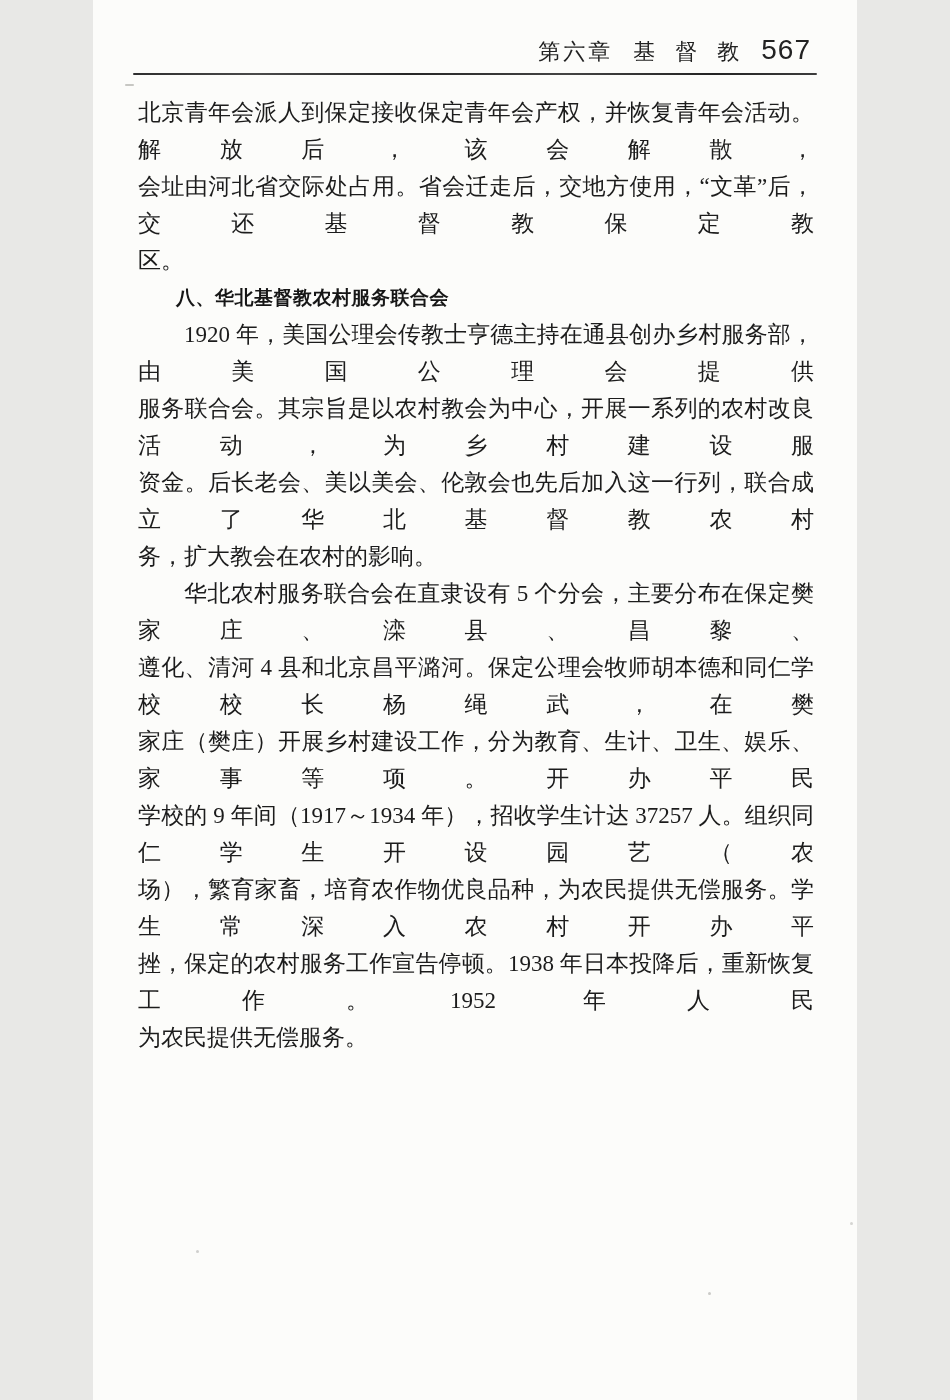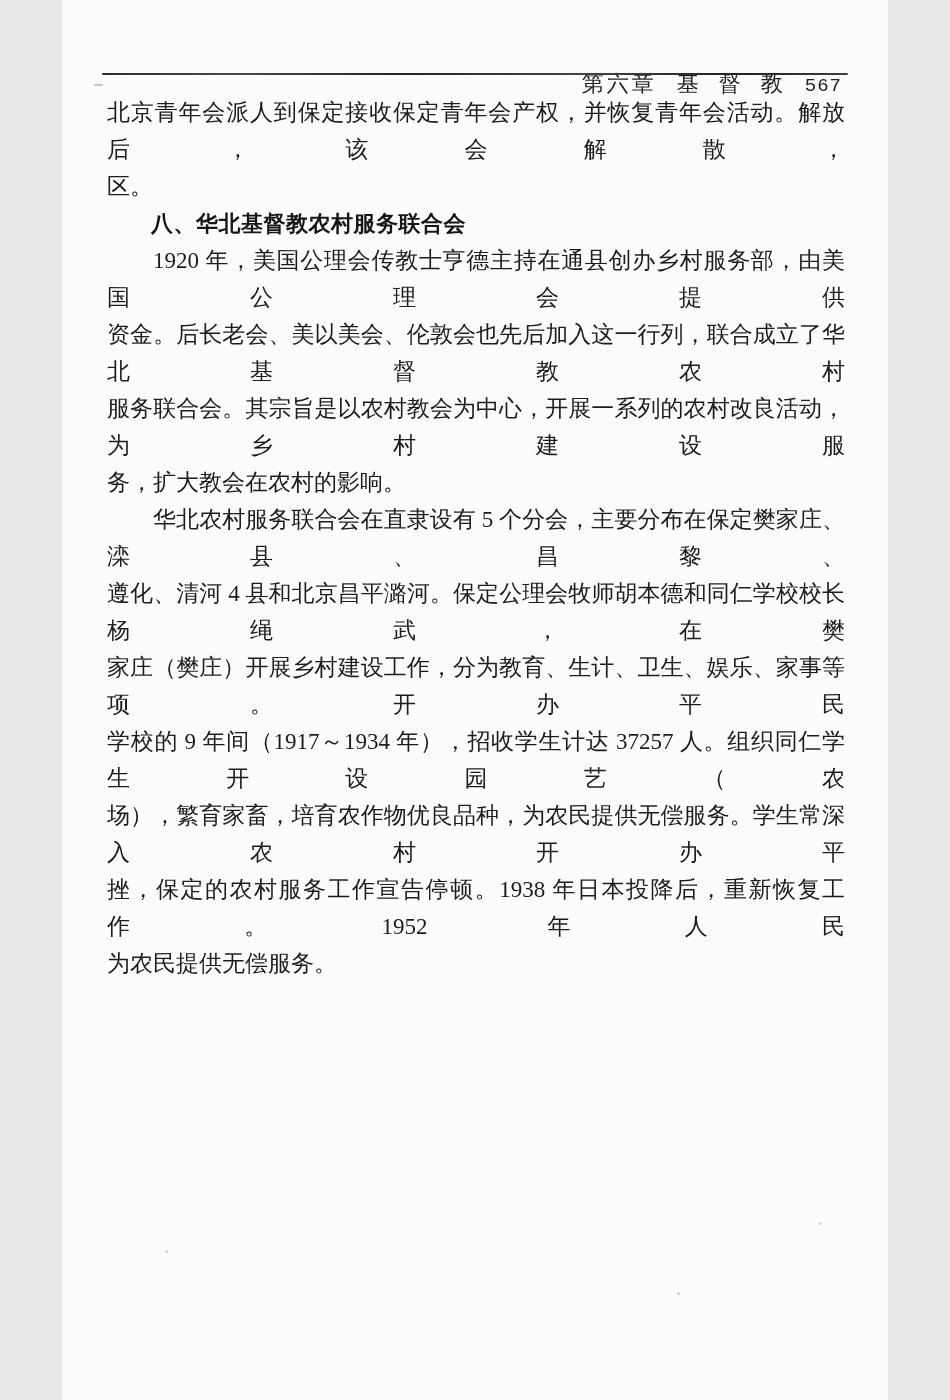--- a/index.html
+++ b/index.html
@@ -2,21 +2,21 @@
 <html><head>
 <meta charset="utf-8">
 <style>
   html, body {
     margin: 0;
     padding: 0;
     background: #e8e8e6;
   }
   .page {
     position: relative;
-    width: 826px;
+    width: 764px;
     height: 1400px;
     margin: 0 auto;
     background: #fcfcfa;
     overflow: hidden;
     font-family: "Liberation Serif", "DejaVu Serif", serif;
     color: #1c1c1c;
   }
   
   .running-head {
     position: absolute;
@@ -28,26 +28,25 @@
     color: #222;
     white-space: nowrap;
   }
   .running-head .chapter {
     letter-spacing: 3px;
     margin-right: 20px;
   }
   .running-head .book-title {
     letter-spacing: 20px;
     margin-right: 2px;
-    margin-top: 35px;
   }
   .running-head .page-number {
-    font-size: 19px;
+    font-size: 28px;
     letter-spacing: 1px;
-    font-family: Liberation Mono, monospace;
+    font-family: Liberation Sans, sans-serif;
   }
   .head-rule {
     position: absolute;
     top: 73px;
     left: 40px;
     right: 40px;
     height: 2px;
     background: linear-gradient(to right, #2e2e2e 0%, #4a4a4a 18%, #262626 40%, #444 63%, #232323 85%, #3d3d3d 100%);
     border-radius: 1px;
   }
@@ -72,21 +71,21 @@
   .text-line.nofill {
     text-align: left;
     text-align-last: left;
   }
   .text-line.indent {
     text-indent: 2em;
   }
   .para-heading .text-line {
     font-family: "Liberation Sans", "DejaVu Sans", sans-serif;
     font-weight: 700;
-    font-size: 22px;
+    font-size: 19px;
     letter-spacing: 0.5px;
     color: #161616;
   }
   
   .speck {
     position: absolute;
     background: #9a9a96;
     border-radius: 50%;
   }
   .speck.s1 { left: 889px; top: 120px; width: 4px; height: 4px; }
@@ -104,29 +103,30 @@
     <span class="chapter">第六章</span>
     <span class="book-title">基督教</span>
     <span class="page-number">567</span>
   </div>
 
   <div class="head-rule"></div>
 
   <main class="body-text" id="body-text">
       <div class="para para-body">
         <div class="text-line fill">北京青年会派人到保定接收保定青年会产权，并恢复青年会活动。解放后，该会解散，</div>
+        <div class="text-line fill">会址由河北省交际处占用。省会迁走后，交地方使用，“文革”后，交还基督教保定教</div>
         <div class="text-line nofill">区。</div>
       </div>
       <div class="para para-heading">
         <div class="text-line nofill indent">八、华北基督教农村服务联合会</div>
       </div>
       <div class="para para-body">
         <div class="text-line fill indent">1920 年，美国公理会传教士亨德主持在通县创办乡村服务部，由美国公理会提供</div>
+        <div class="text-line fill">服务联合会。其宗旨是以农村教会为中心，开展一系列的农村改良活动，为乡村建设服</div>
         <div class="text-line fill">资金。后长老会、美以美会、伦敦会也先后加入这一行列，联合成立了华北基督教农村</div>
-        <div class="text-line fill">服务联合会。其宗旨是以农村教会为中心，开展一系列的农村改良活动，为乡村建设服</div>
         <div class="text-line nofill">务，扩大教会在农村的影响。</div>
       </div>
       <div class="para para-body">
         <div class="text-line fill indent">华北农村服务联合会在直隶设有 5 个分会，主要分布在保定樊家庄、滦县、昌黎、</div>
         <div class="text-line fill">遵化、清河 4 县和北京昌平潞河。保定公理会牧师胡本德和同仁学校校长杨绳武，在樊</div>
         <div class="text-line fill">家庄（樊庄）开展乡村建设工作，分为教育、生计、卫生、娱乐、家事等项。开办平民</div>
         <div class="text-line fill">学校的 9 年间（1917～1934 年），招收学生计达 37257 人。组织同仁学生开设园艺（农</div>
         <div class="text-line fill">场），繁育家畜，培育农作物优良品种，为农民提供无偿服务。学生常深入农村开办平</div>
         <div class="text-line fill">挫，保定的农村服务工作宣告停顿。1938 年日本投降后，重新恢复工作。1952 年人民</div>
         <div class="text-line nofill">为农民提供无偿服务。</div>

